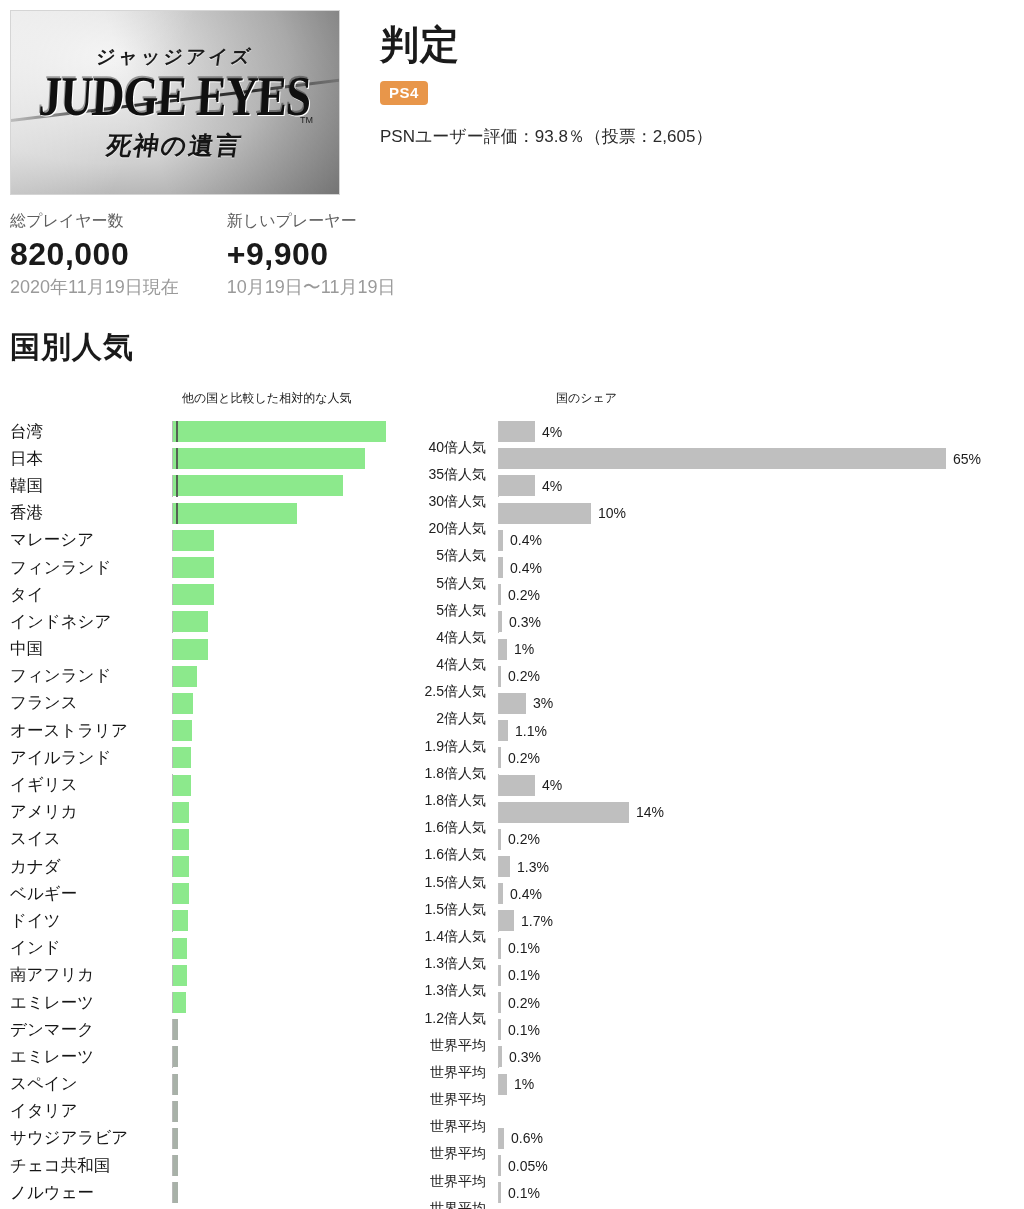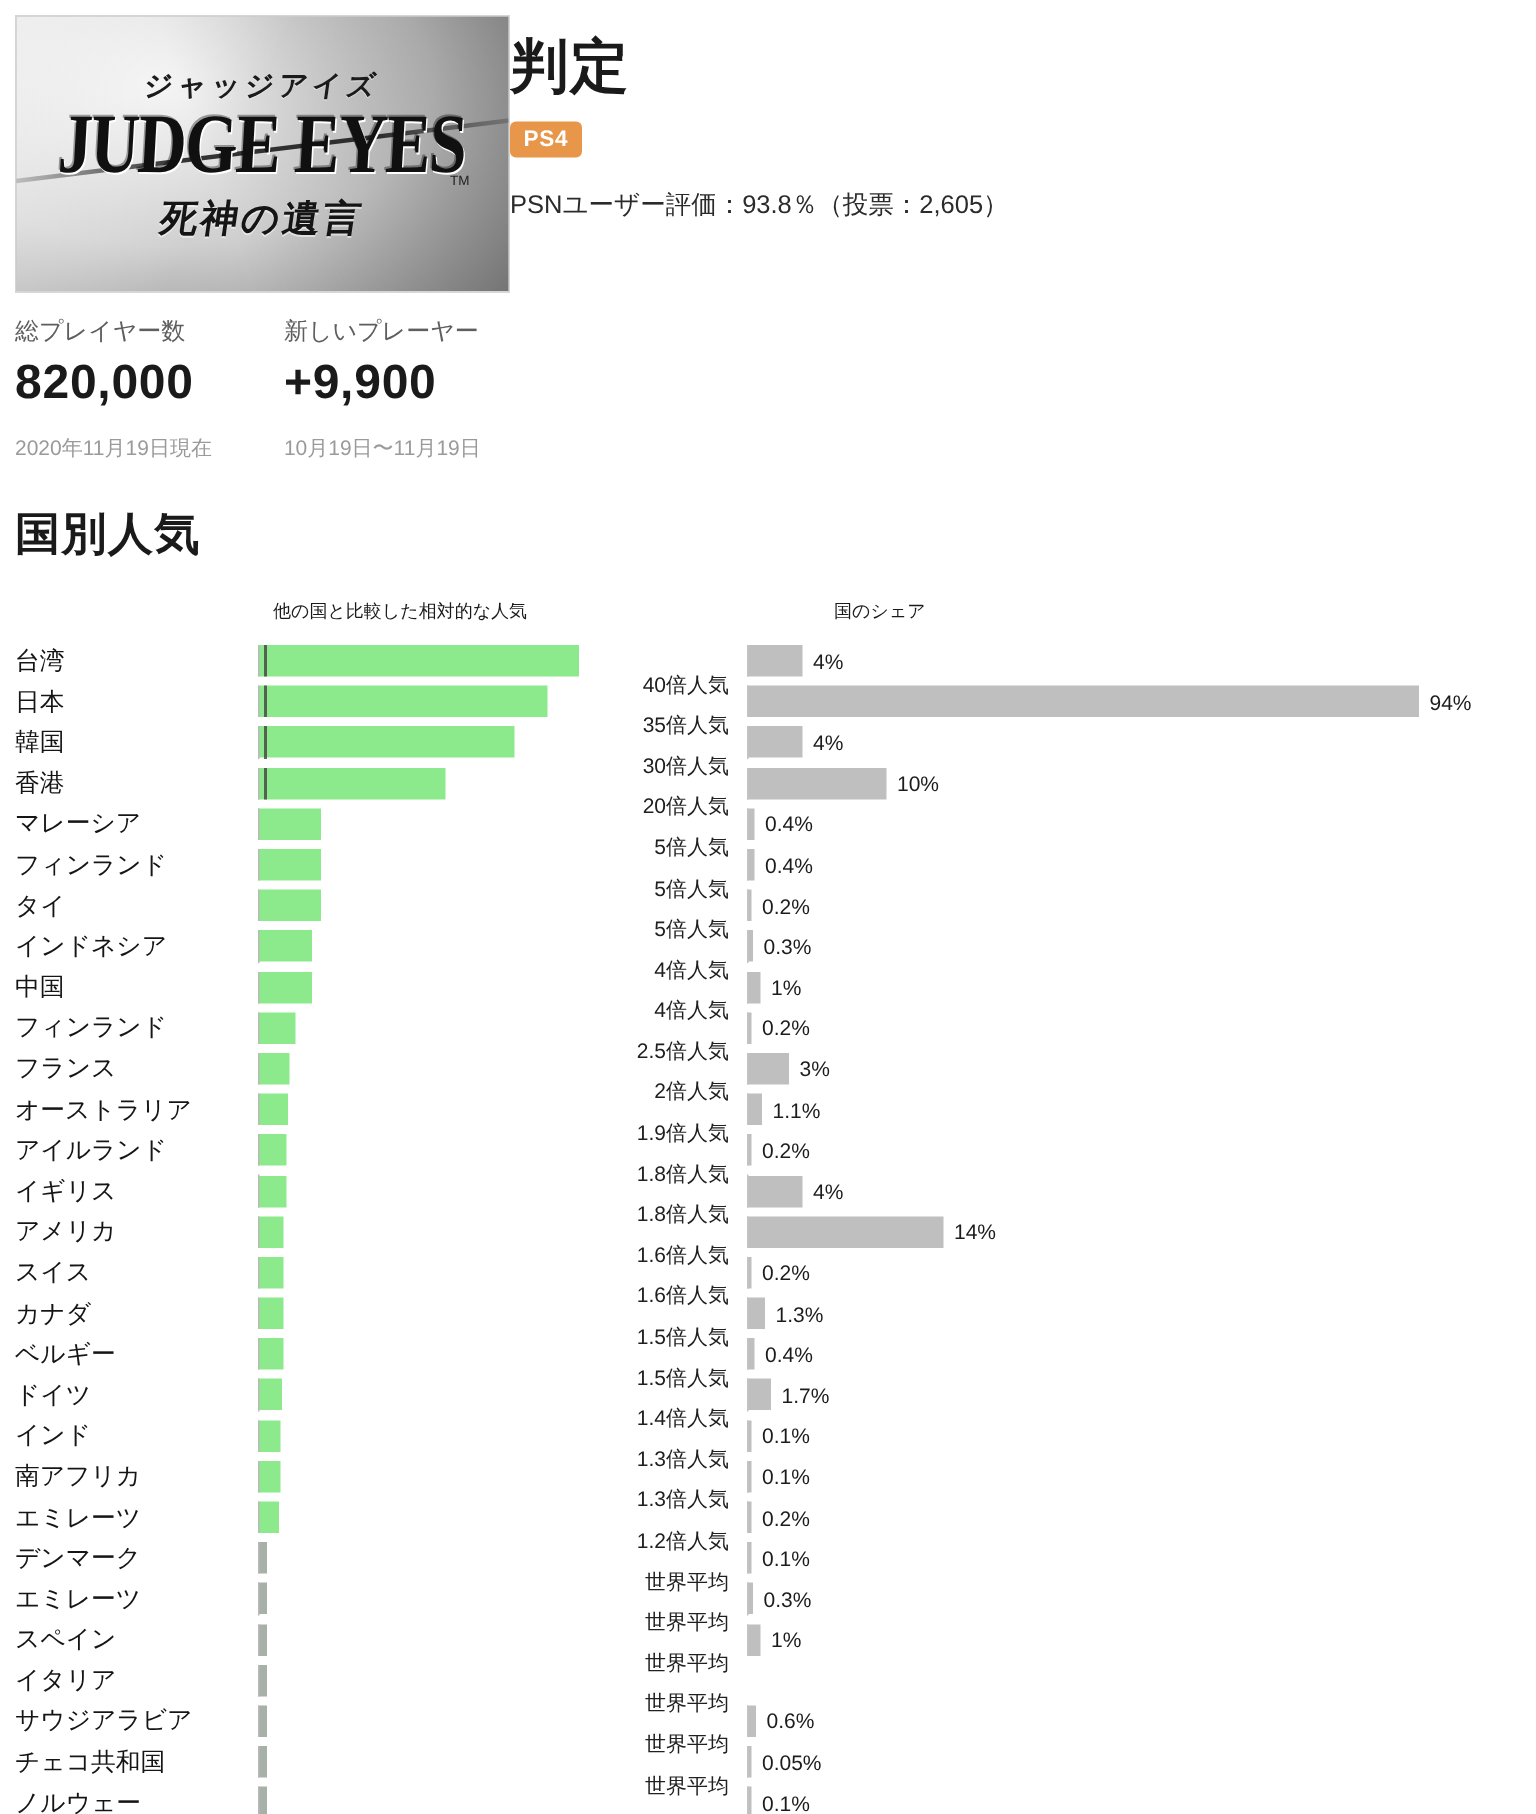--- a/index.html
+++ b/index.html
@@ -88,20 +88,21 @@
     position: absolute;
     left: -10%;
     top: 48%;
     width: 120%;
     height: 3px;
     background: linear-gradient(90deg, rgba(0,0,0,0) 0%, rgba(20,20,20,.85) 35%, rgba(20,20,20,.85) 70%, rgba(0,0,0,0) 100%);
     transform: rotate(-7deg);
   }
 
   .head-meta {
+    padding-left: 40px;
     padding-top: 14px;
   }
   .game-title {
     font-size: 39px;
     font-weight: 700;
     margin: 0;
     line-height: 1.1;
     letter-spacing: 1px;
   }
   .platform-badge {
@@ -132,23 +133,23 @@
     color: #5e5e5e;
   }
   .stat-value {
     font-size: 32px;
     font-weight: 700;
     line-height: 1.25;
     margin-top: 2px;
     letter-spacing: .5px;
   }
   .stat-note {
-    font-size: 14px;
+    font-size: 18px;
     color: #9a9a9a;
-    margin-top: 16px;
+    margin-top: 1px;
   }
 
   
   .section-title {
     font-size: 30px;
     font-weight: 700;
     margin: 28px 0 0 10px;
     letter-spacing: 1px;
   }
 
@@ -311,21 +312,21 @@
         </div>
         <div class="row">
           <div class="c-name">日本</div>
           <div class="c-bar">
             <div class="bar-rel" style="width: 193px;"></div>
             <div class="tick"></div>
           </div>
           <div class="c-mult">35倍人気</div>
           <div class="c-share">
             <div class="bar-share" style="width: 448px;"></div>
-            <span class="share-label">94%</span>
+            <span class="share-label">65%</span>
           </div>
         </div>
         <div class="row">
           <div class="c-name">韓国</div>
           <div class="c-bar">
             <div class="bar-rel" style="width: 171px;"></div>
             <div class="tick"></div>
           </div>
           <div class="c-mult">30倍人気</div>
           <div class="c-share">

